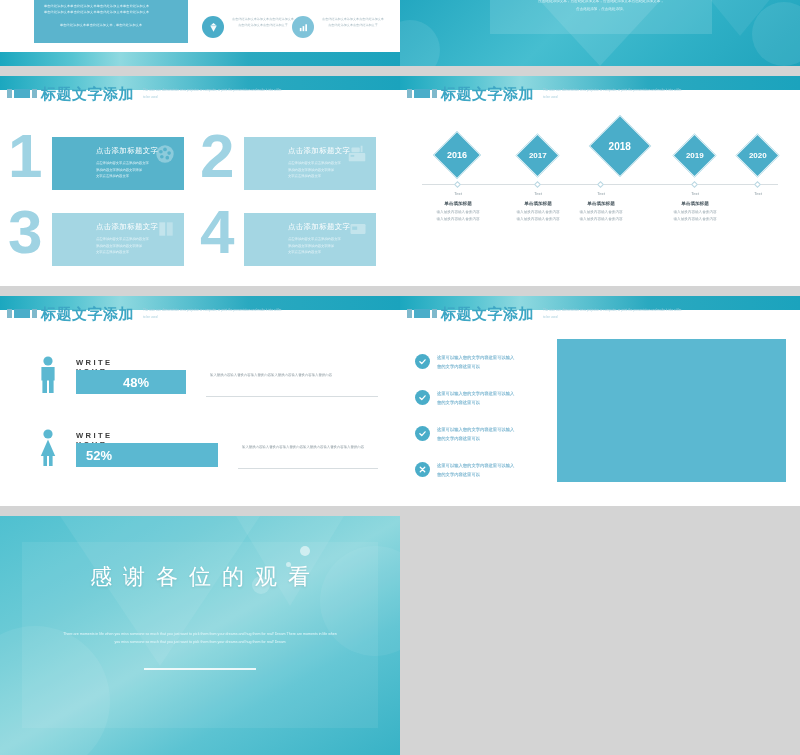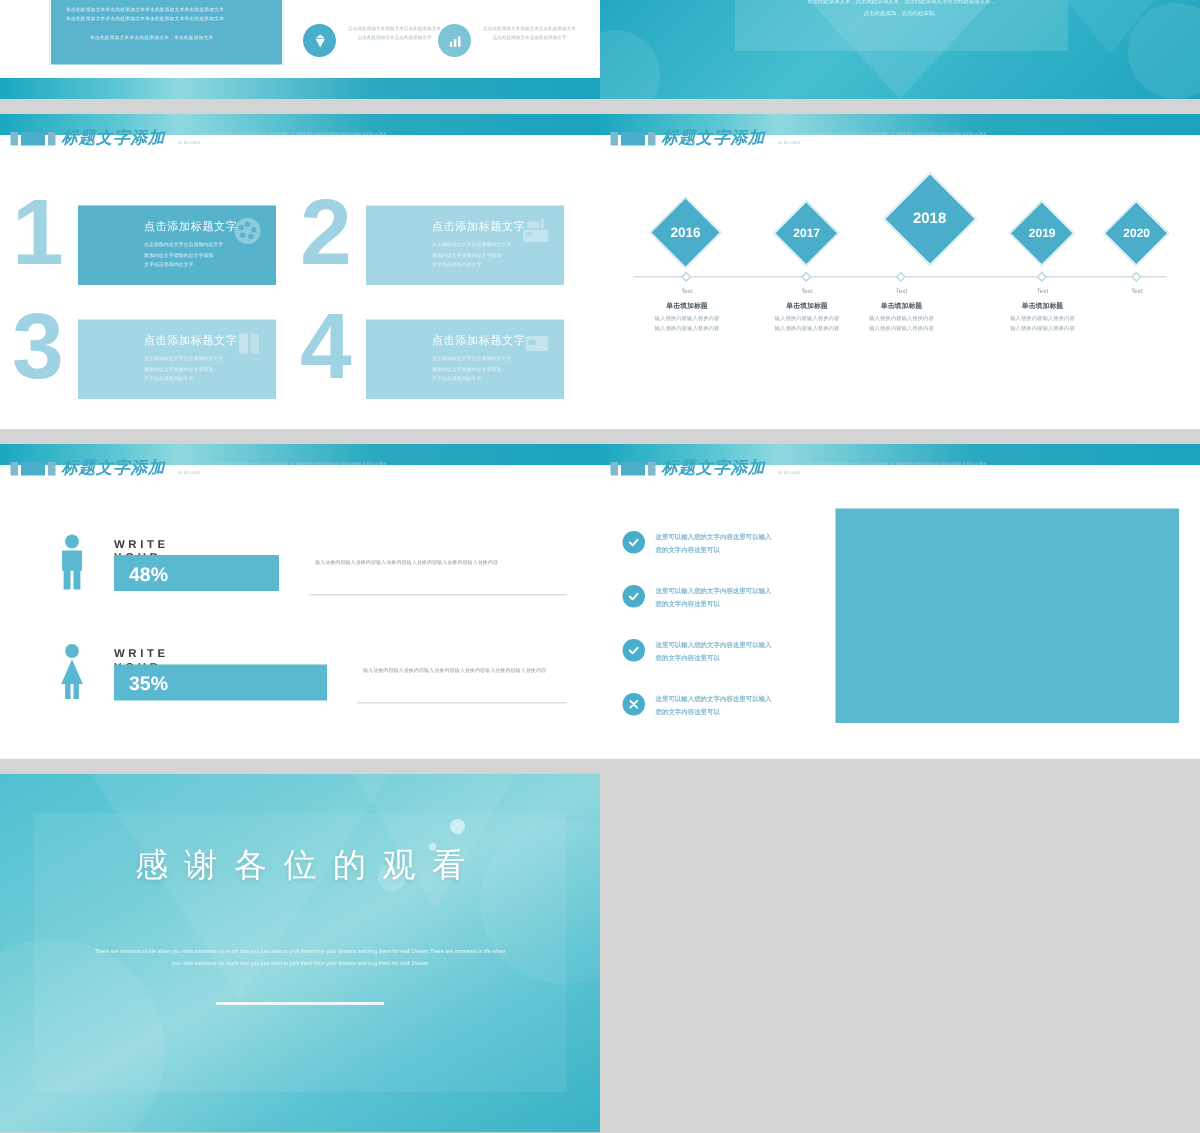--- a/index.html
+++ b/index.html
@@ -63,22 +63,22 @@
   .b-text { position:absolute; left: 100px; top: -2px; width: 202px; text-align:center;
             color:#e6f7fb; font-size: 3.6px; line-height: 2.1; }
 
   
   .hdr { position: absolute; left: 7px; top: 10px; display: flex; align-items: center; }
   .hdr .marks { display: flex; align-items: center; gap: 2px; }
   .m1 { width: 5px; height: 9px; background: #7fb9cc; }
   .m2 { width: 16px; height: 9px; background: #4aadc9; }
   .m3 { width: 5px; height: 9px; background: #7fb9cc; }
   .hdr .title {
-    margin-left: 4px; font-size: 11px; font-weight: bold; color: #3da6c4;
-    letter-spacing: .5px; line-height: 1; font-style: italic;
+    margin-left: 4px; font-size: 15px; font-weight: bold; color: #3da6c4;
+    letter-spacing: .5px; line-height: 1;
   }
   .hdr .sub {
     margin-left: 9px; width: 140px; font-size: 3.1px; color: #a8cfdd; line-height: 2.0;
   }
 
   
   #slide1 { left: 0; top: 76px; width: 400px; height: 210px; }
   .numbox { position: absolute; }
   .bignum {
     position: absolute; font-size: 62px; font-weight: bold; line-height: 52px;
@@ -371,39 +371,39 @@
     <div class="pr-row">
       <div class="person" style="left:38px; top:60px;">
         <svg width="20" height="38" viewBox="0 0 20 38" fill="#5bb8d1">
           <circle cx="10" cy="5" r="4.6"></circle>
           <path d="M3.4 11h13.2v13.5H3.4z" rx="1"></path>
           <rect x="4.4" y="24" width="4.6" height="13"></rect>
           <rect x="11" y="24" width="4.6" height="13"></rect>
         </svg>
       </div>
       <div class="pr-title" style="left:76px; top:62px;">WRITE YOUR TITLE HERE</div>
-      <div class="pr-bar" style="left:76px; top:74px; width:110px; height:24px;">
+      <div class="pr-bar" style="left:76px; top:74px; width:110px; height:24px;justify-content:center;">
         <span>48%</span>
       </div>
       <div class="pr-desc" style="left:210px; top:76px; width:164px;">输入替换内容输入替换内容输入替换内容输入替换内容输入替换内容输入替换内容</div>
       <div class="pr-rule" style="left:206px; top:100px; width:172px;"></div>
     </div>
 
     <div class="pr-row">
       <div class="person" style="left:38px; top:133px;">
         <svg width="20" height="38" viewBox="0 0 20 38" fill="#5bb8d1">
           <circle cx="10" cy="5" r="4.6"></circle>
           <path d="M10 10.5 L17.2 27 H2.8 Z"></path>
           <rect x="5.4" y="27" width="3.6" height="10"></rect>
           <rect x="11" y="27" width="3.6" height="10"></rect>
         </svg>
       </div>
       <div class="pr-title" style="left:76px; top:135px;">WRITE YOUR TITLE HERE</div>
       <div class="pr-bar" style="left:76px; top:147px; width:142px; height:24px;">
-        <span>35%</span>
+        <span>52%</span>
       </div>
       <div class="pr-desc" style="left:242px; top:148px; width:134px;">输入替换内容输入替换内容输入替换内容输入替换内容输入替换内容输入替换内容</div>
       <div class="pr-rule" style="left:238px; top:172px; width:140px;"></div>
     </div>
   </div>
 
   <div class="slide" id="slide4">
     <div class="band top"></div>
 
     <div class="hdr">

